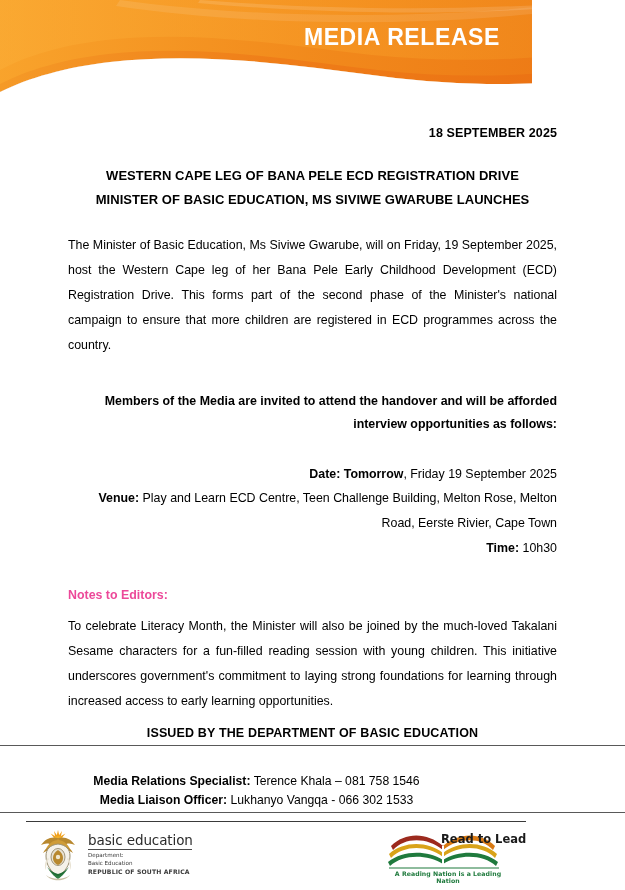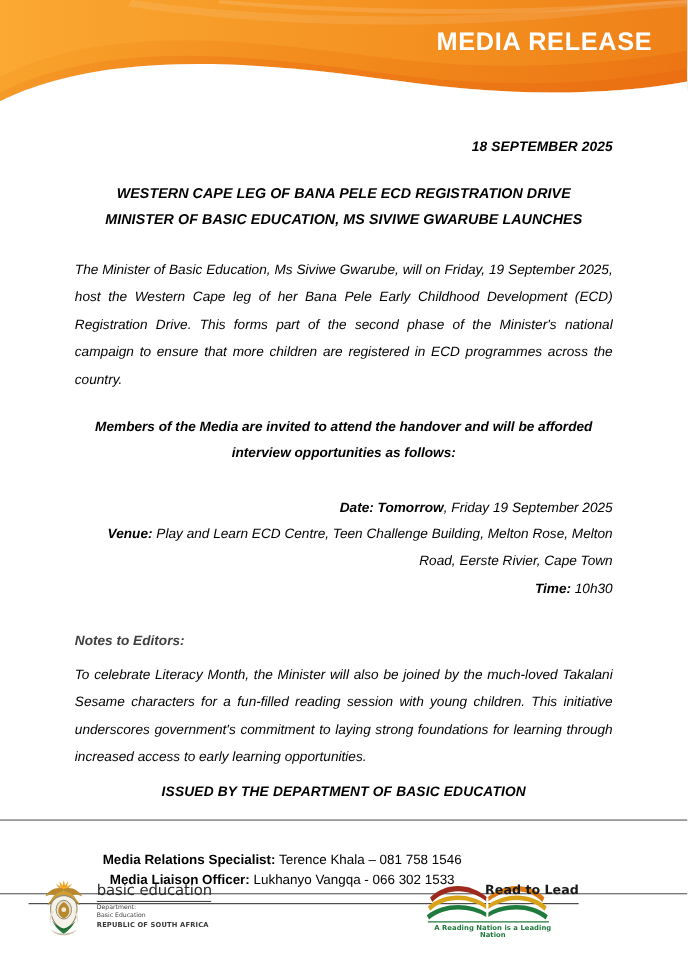--- a/index.html
+++ b/index.html
@@ -10,42 +10,41 @@
     background: #ffffff;
     font-family: "Liberation Sans", sans-serif;
     color: #000000;
     overflow: hidden;
     position: relative;
   }
 
   
   .header-banner {
     position: relative;
-    width: 625px;
+    width: 532px;
     height: 100px;
     overflow: hidden;
     background: #ffffff;
   }
   .header-banner svg { display: block; }
   .header-title {
     position: absolute;
     top: 24px;
     right: 32px;
     color: #ffffff;
     font-size: 23px;
     font-weight: bold;
     letter-spacing: 0.6px;
     font-family: "Liberation Sans", sans-serif;
     white-space: nowrap;
   }
 
   
   .page-body {
     padding: 0 68px 0 68px;
-    font-style: italic;
   }
   .release-date {
     text-align: right;
     font-size: 12.5px;
     font-weight: bold;
     margin-top: 26px;
     letter-spacing: 0.1px;
   }
   .doc-title {
     text-align: center;
@@ -61,35 +60,35 @@
     font-size: 12.4px;
     line-height: 2.0;
     text-align: justify;
     margin-top: 22px;
   }
 
   .invite-para {
     font-size: 12.4px;
     line-height: 1.85;
     font-weight: bold;
-    margin-top: 20px;
-    text-align: center;
+    margin-top: 33px;
+    text-align: right;
   }
 
   .detail-block { margin-top: 26px; }
   .detail-line {
     font-size: 12.4px;
     line-height: 1.95;
     text-align: right;
   }
   .detail-line b { font-weight: bold; }
   .detail-line.venue { line-height: 2.0; }
 
   .notes-heading {
-    color: #404040;
+    color: #ec4899;
     font-weight: bold;
     font-size: 12.4px;
     margin-top: 28px;
   }
 
   .notes-para {
     font-size: 12.4px;
     line-height: 2.0;
     text-align: justify;
     margin-top: 12px;
@@ -130,21 +129,21 @@
   .contact-line {
     font-size: 12.2px;
     line-height: 1.55;
   }
   .contact-line b { font-weight: bold; }
 
   
   .logo-footer {
     position: absolute;
     left: 0;
-    top: 794px;
+    top: 824px;
     width: 589px;
     height: 64px;
   }
   .dbe-logo {
     position: absolute;
     left: 36px;
     top: 4px;
     display: flex;
     align-items: flex-start;
   }

